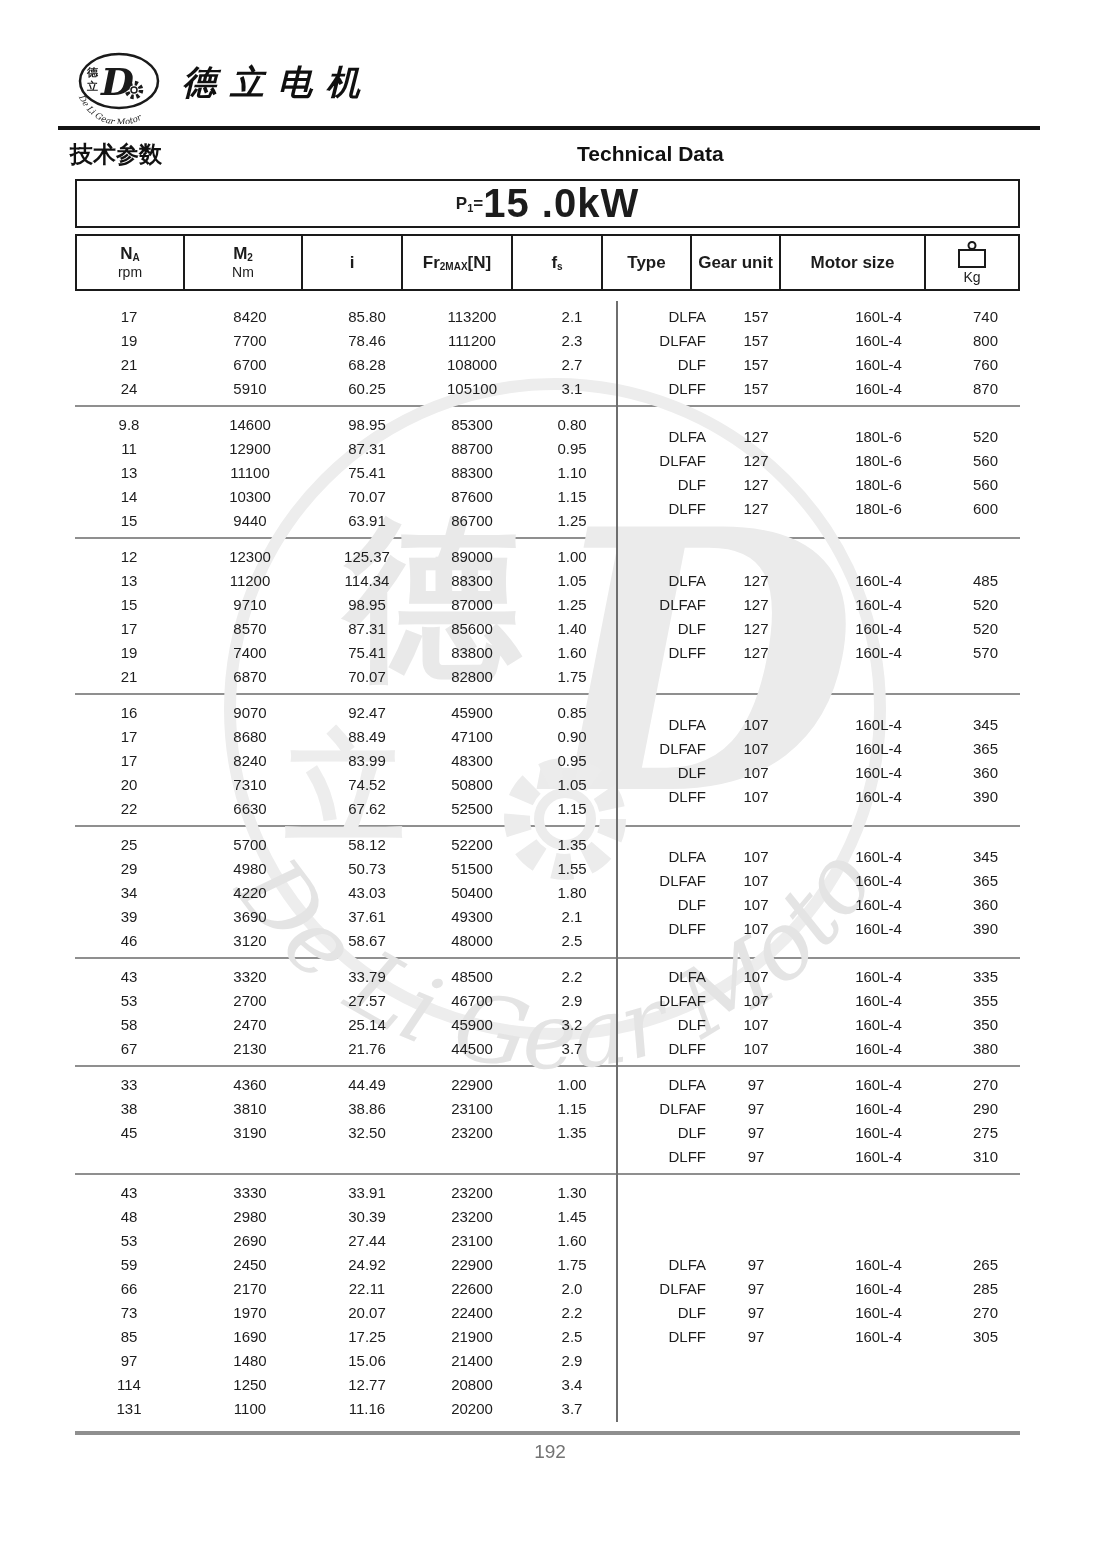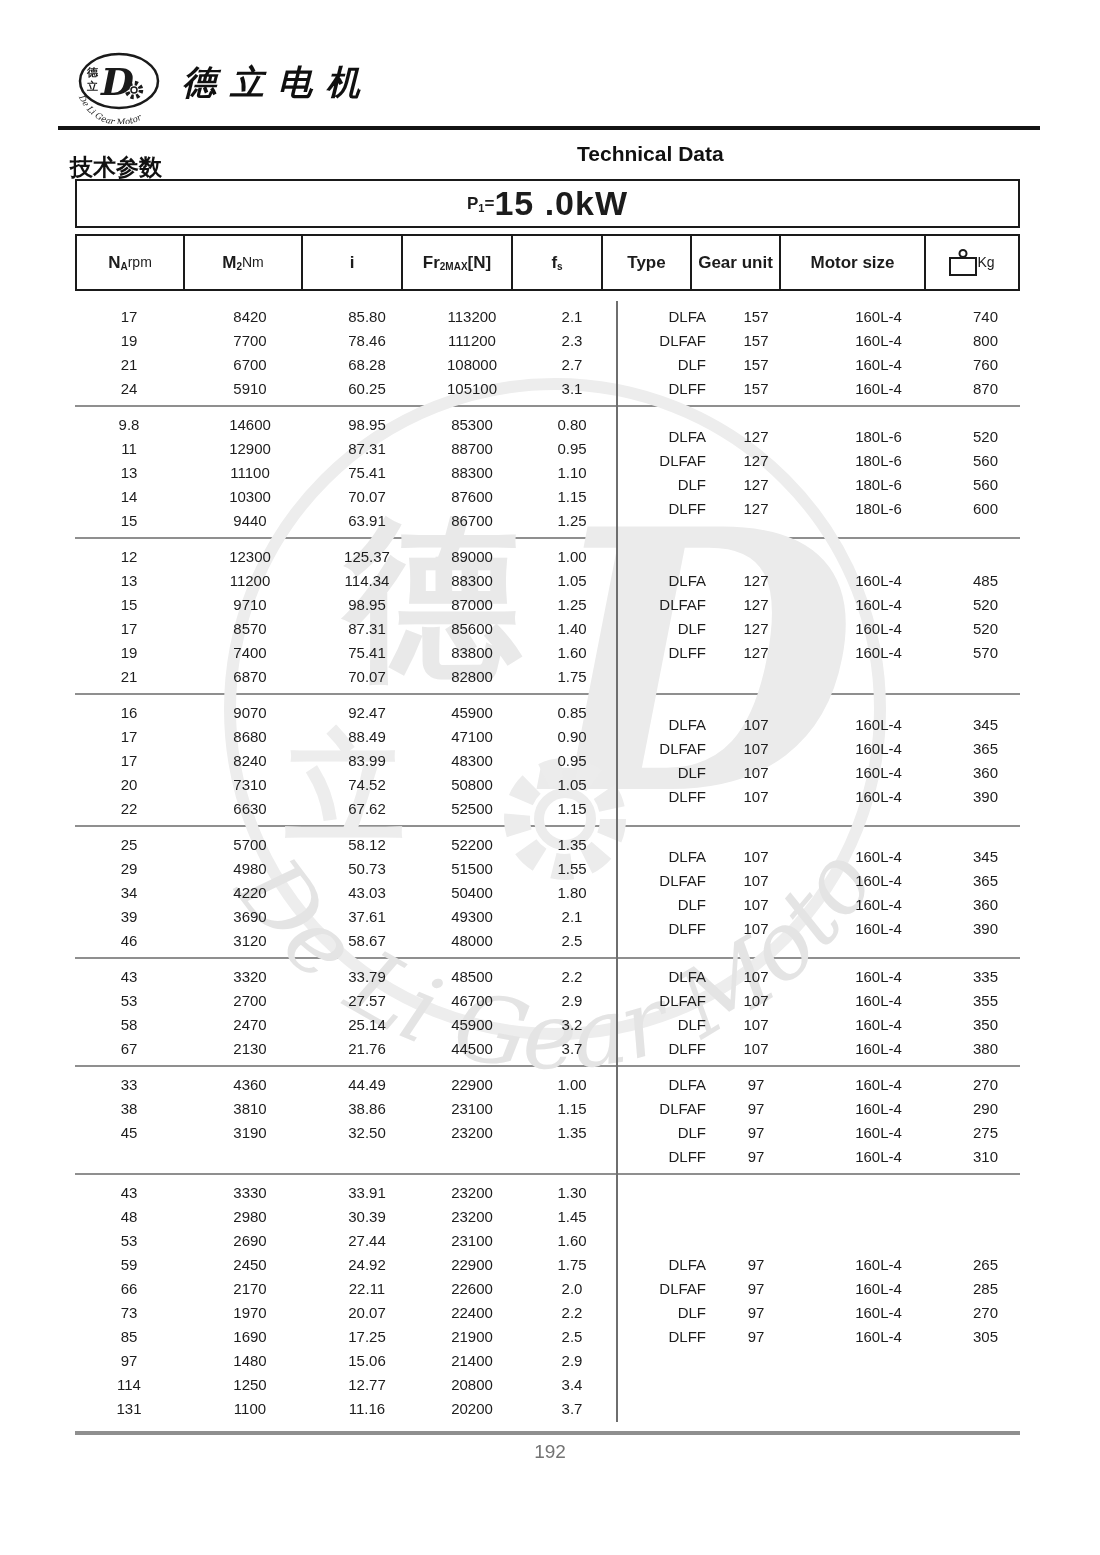--- a/index.html
+++ b/index.html
@@ -5,34 +5,34 @@
   html,body{margin:0;padding:0;background:#ffffff;}
   .page{position:relative;width:1100px;height:1555px;background:#fff;overflow:hidden;
         font-family:"Liberation Sans",sans-serif;color:#1c1c1c;}
 
   
   .logo{position:absolute;left:74px;top:50px;width:96px;height:74px;}
   .brand-name{position:absolute;left:182px;top:60px;font-family:"DejaVu Serif",serif;
         font-style:italic;font-weight:bold;font-size:34px;letter-spacing:14px;color:#101010;white-space:nowrap;}
   .top-rule{position:absolute;left:58px;top:126px;width:982px;height:4px;background:#141414;}
 
-  .sec-zh{position:absolute;left:70px;top:152px;font-size:23px;font-weight:bold;color:#111;}
+  .sec-zh{position:absolute;left:70px;top:139px;font-size:23px;font-weight:bold;color:#111;}
   .sec-en{position:absolute;left:577px;top:142px;font-size:21px;font-weight:bold;color:#111;}
 
   
   .power-box{position:absolute;left:75px;top:179px;width:945px;height:49px;border:2px solid #1a1a1a;
         box-sizing:border-box;display:flex;align-items:center;justify-content:center;background:#fff;}
   .p-small{font-size:17px;font-weight:bold;}
   .p-small sub{font-size:11px;vertical-align:-3px;}
-  .p-big{font-size:34px;font-weight:800;letter-spacing:1px;}
+  .p-big{font-size:40px;font-weight:800;letter-spacing:1px;}
 
   
   .thead{position:absolute;left:75px;top:234px;width:945px;height:57px;border:2px solid #1a1a1a;
         box-sizing:border-box;display:flex;background:#fff;}
-  .hcell{box-sizing:border-box;border-right:2px solid #1a1a1a;display:flex;flex-direction:row;
+  .hcell{box-sizing:border-box;border-right:2px solid #1a1a1a;display:flex;flex-direction:column;
         align-items:center;justify-content:center;flex-shrink:0;}
   .hcell:last-child{border-right:none;flex:1;}
   .hc0{width:108px}.hc1{width:118px}.hc2{width:100px}.hc3{width:110px}.hc4{width:90px}
   .hc5{width:89px}.hc6{width:89px}.hc7{width:145px}.hc8{width:65px}
   .h-main{font-size:17px;font-weight:bold;line-height:1.15;}
   .h-main sub{font-size:10px;font-weight:bold;vertical-align:-2px;}
   .h-unit{font-size:14px;line-height:1.2;font-weight:normal;}
   .weight-icon{width:24px;height:15px;border:2px solid #1a1a1a;position:relative;margin:9px 0 1px;}
   .weight-icon::before{content:"";position:absolute;left:50%;top:-10px;transform:translateX(-50%);
         width:5px;height:5px;border:2px solid #1a1a1a;border-radius:50%;}

